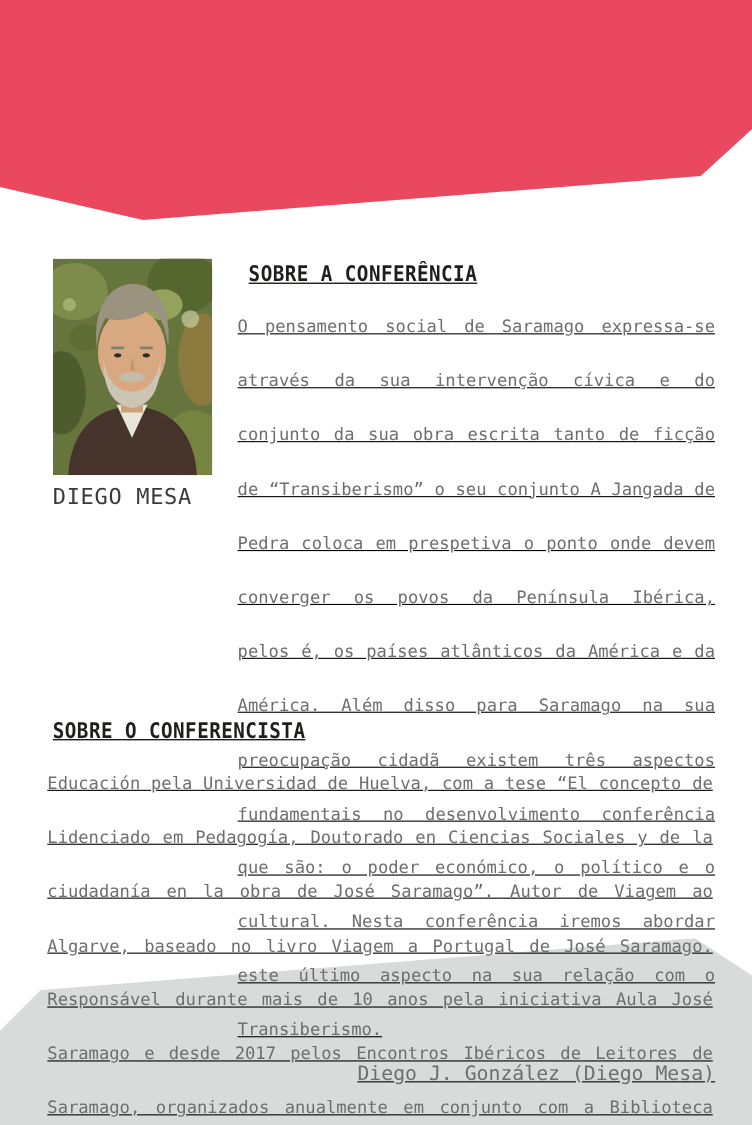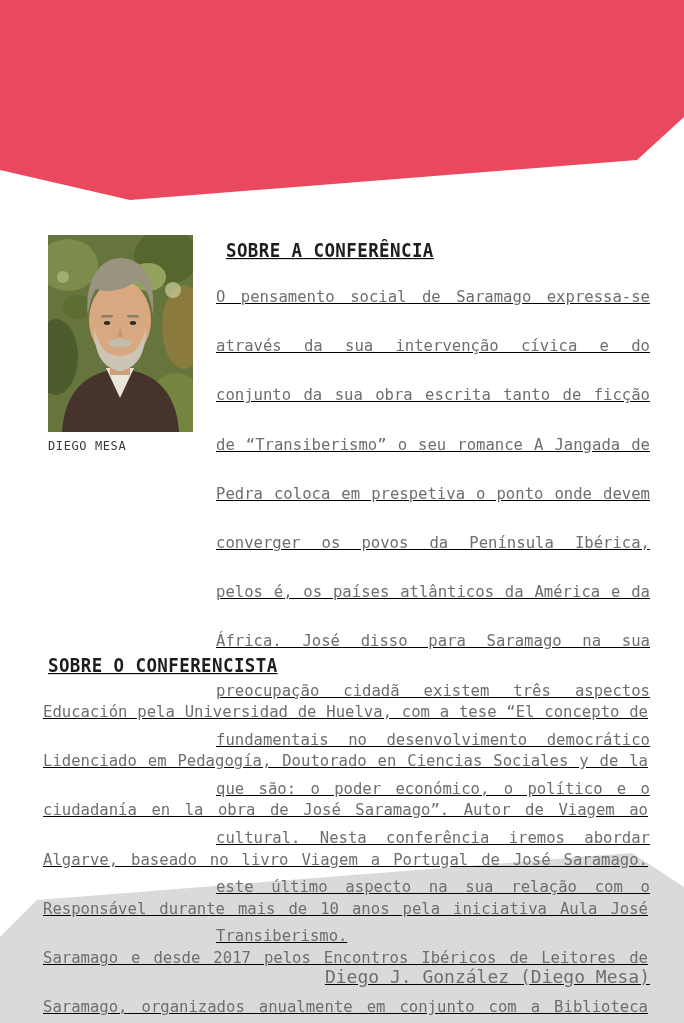--- a/index.html
+++ b/index.html
@@ -28,21 +28,21 @@
     background:var(--gray-shape);
     clip-path:polygon(37px 60px,632px 13px,684px 47px,684px 183px,0 183px,0 97px);
   }
   .photo{
     position:absolute;left:48px;top:235px;width:145px;height:197px;
     overflow:hidden;
   }
   .photo svg{display:block;width:100%;height:100%;}
   .photo-caption{
     position:absolute;left:48px;top:439px;
-    font-size:12px;letter-spacing:0.6px;color:var(--caption);
+    font-size:20px;letter-spacing:0.6px;color:var(--caption);
     white-space:nowrap;
   }
   .col{position:absolute;text-decoration:underline;}
   .conference-col{left:216px;top:239px;width:434px;}
   .speaker-col{left:43px;top:654px;width:605px;}
   .section-heading{
     margin:0 0 7px 0;
     font-size:17.5px;font-weight:bold;letter-spacing:0.4px;
     color:var(--heading);
     transform:scaleY(1.12);transform-origin:left top;
@@ -108,27 +108,27 @@
     </svg>
   </div>
 
   <div class="photo-caption">DIEGO MESA</div>
 
   <section class="col conference-col">
     <h1 class="section-heading">SOBRE A CONFERÊNCIA</h1>
     <div class="body-line">O pensamento social de Saramago expressa-se</div>
     <div class="body-line">através da sua intervenção cívica e do</div>
     <div class="body-line">conjunto da sua obra escrita tanto de ficção</div>
-    <div class="body-line">de “Transiberismo” o seu romance A Jangada de</div>
+    <div class="body-line">de “Transiberismo” o seu conjunto A Jangada de</div>
     <div class="body-line">Pedra coloca em prespetiva o ponto onde devem</div>
     <div class="body-line">converger os povos da Península Ibérica,</div>
     <div class="body-line">pelos é, os países atlânticos da América e da</div>
-    <div class="body-line">África. José disso para Saramago na sua</div>
+    <div class="body-line">América. Além disso para Saramago na sua</div>
     <div class="body-line">preocupação cidadã existem três aspectos</div>
-    <div class="body-line">fundamentais no desenvolvimento democrático</div>
+    <div class="body-line">fundamentais no desenvolvimento conferência</div>
     <div class="body-line">que são: o poder económico, o político e o</div>
     <div class="body-line">cultural. Nesta conferência iremos abordar</div>
     <div class="body-line">este último aspecto na sua relação com o</div>
     <div class="body-line last">Transiberismo.</div>
     <div class="attribution">Diego J. González (Diego Mesa)</div>
   </section>
 
   <section class="col speaker-col">
     <h2 class="section-heading">SOBRE O CONFERENCISTA</h2>
     <div class="body-line">Educación pela Universidad de Huelva, com a tese “El concepto de</div>

